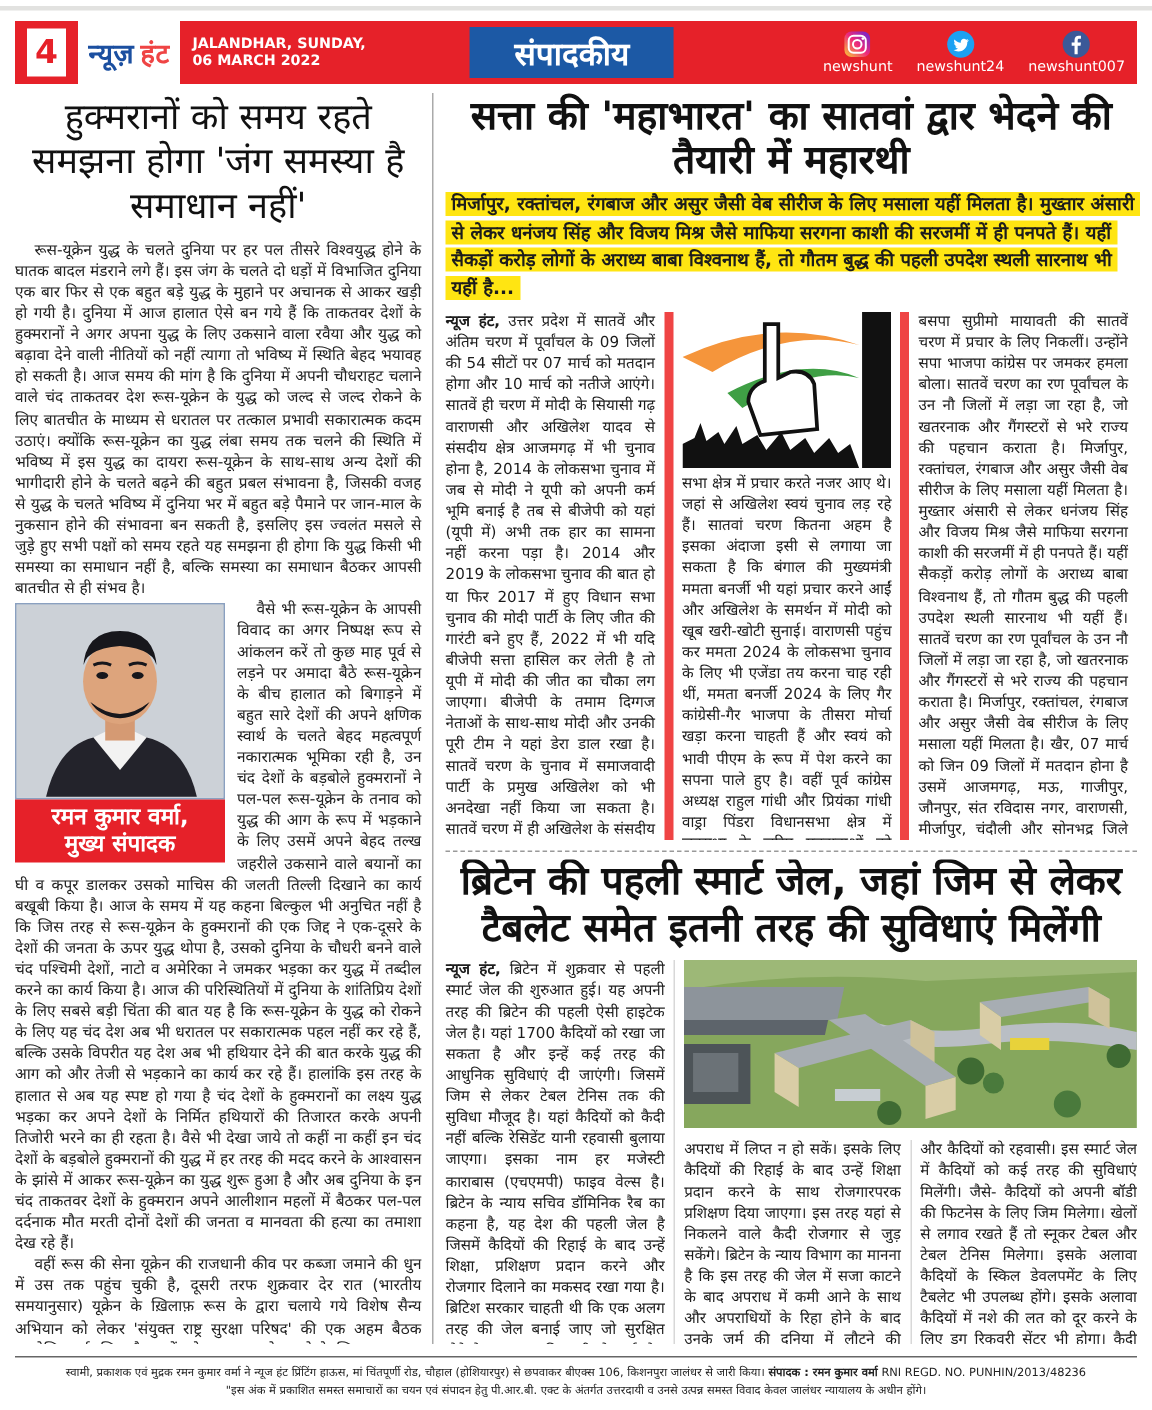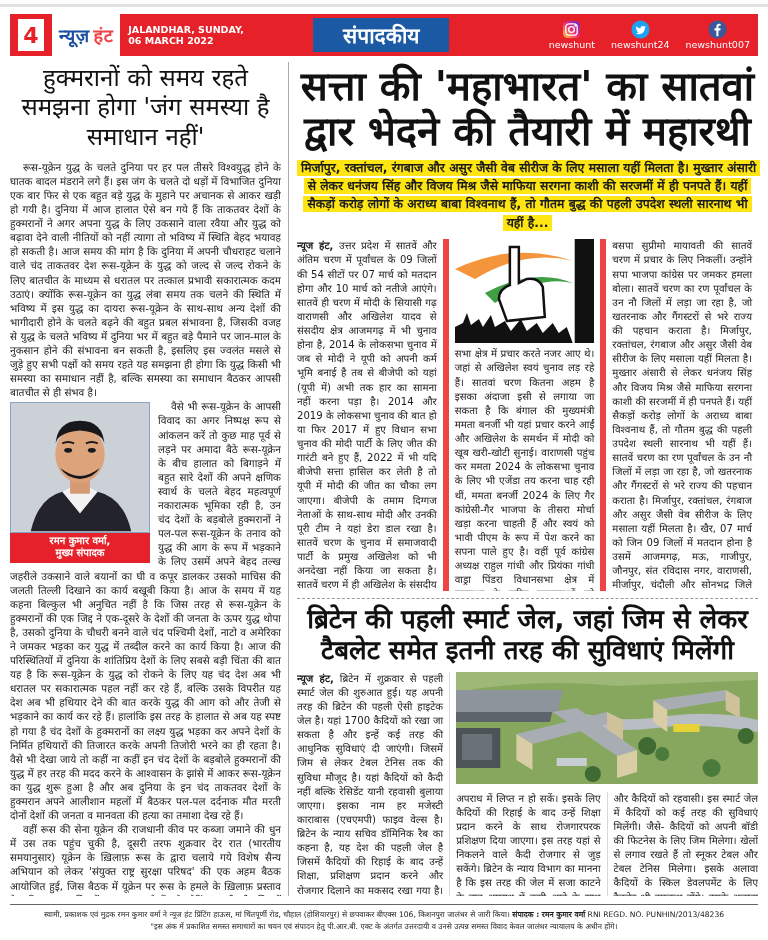--- a/index.html
+++ b/index.html
@@ -25,25 +25,25 @@
   .main { position:absolute; top:62px; left:10px; right:10px; bottom:44px; display:flex; }
   .left-region { width:278px; padding-right:7px; display:flex; flex-direction:column; }
   .right-region { flex:1; border-left:1px solid #aaaaaa; padding-left:8px; display:flex; flex-direction:column; }
 
   
   .lh { font-weight:normal; font-size:24px; line-height:1.22; text-align:center; padding:2px 4px 8px; color:#111; }
   .left-body { flex:1; overflow:hidden; font-size:10.3px; line-height:1.37; text-align:justify; color:#222; }
   .left-body p { text-indent:13px; }
   .photo-block { float:left; width:140px; margin:3px 8px 2px 0; }
   .photo-frame { border:1px solid #8aa0c0; background:#cfd4da; }
-  .photo-caption { background:#e62129; color:#ffffff; font-weight:bold; text-align:center; font-size:10px; line-height:1.25; padding:2px 2px 3px; }
-
-  
-  .rth { font-weight:bold; font-size:40px; line-height:1.12; text-align:center; color:#111; padding-top:2px; }
-  .subhead { margin-top:5px; text-align:center; font-weight:bold; font-size:12.3px; line-height:1.5; }
+  .photo-caption { background:#e62129; color:#ffffff; font-weight:bold; text-align:center; font-size:15px; line-height:1.25; padding:2px 2px 3px; }
+
+  
+  .rth { font-weight:bold; font-size:26px; line-height:1.12; text-align:center; color:#111; padding-top:2px; }
+  .subhead { margin-top:5px; font-weight:bold; font-size:12.3px; line-height:1.5; }
   .subhead span { background:#ffe512; padding:1px 4px; box-decoration-break:clone; -webkit-box-decoration-break:clone; }
   .cols3 { display:flex; margin-top:7px; height:352px; overflow:hidden; }
   .ncol { flex:1; font-size:10.1px; line-height:1.4; text-align:justify; overflow:hidden; padding:0 6px; }
   .ncol:first-child { padding-left:0; }
   .ncol + .ncol { border-left:6px solid #ef4444; }
   .dash-divider { border-top:1px dashed #999; margin:7px 0 5px; }
 
   
   .rbh { font-weight:bold; font-size:26px; line-height:1.18; text-align:center; color:#111; }
   .jail-body { display:flex; flex:1; overflow:hidden; margin-top:6px; }

